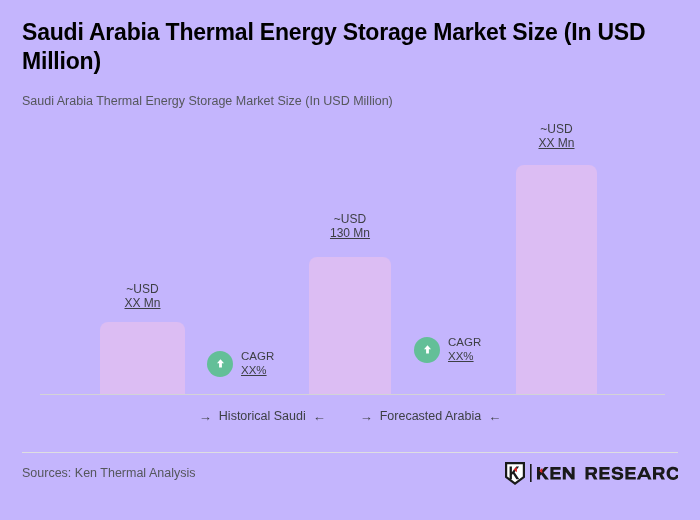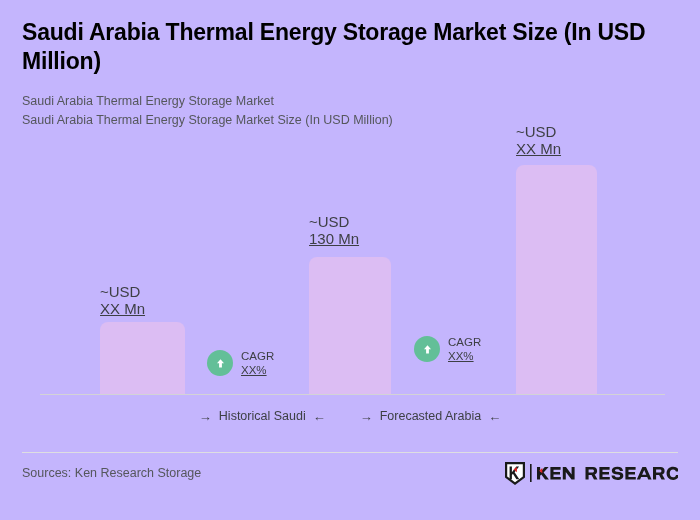--- a/index.html
+++ b/index.html
@@ -68,34 +68,34 @@
 
   .bar {
     position: absolute;
     background: #dcbdf3;
     border-top-left-radius: 8px;
     border-top-right-radius: 8px;
   }
 
   .bar-label {
     position: absolute;
-    text-align: left;
-    font-size: 15px;
+    text-align: center;
+    font-size: 12px;
     color: #3d3f44;
     line-height: 1.15;
     white-space: nowrap;
   }
   .bar-label .l1 { display: block; }
   .bar-label .l2 { display: block; text-decoration: underline; }
 
   
   .cagr {
     position: absolute;
     display: flex;
-    align-items: flex-start;
+    align-items: center;
     gap: 8px;
   }
   .cagr-circle {
     width: 26px;
     height: 26px;
     border-radius: 50%;
     background: #63bf98;
     display: flex;
     align-items: center;
     justify-content: center;
@@ -166,21 +166,20 @@
   .brand-word { display: block; }
 </style>
 </head>
 <body>
 
 <div id="page">
 
   <div class="header">
     <h1 class="chart-title">Saudi Arabia Thermal Energy Storage Market Size (In USD Million)</h1>
     <div class="subtitle-block">
-      <div class="subtitle-line">Saudi Arabia Thermal Energy Storage Market</div>
       <div class="subtitle-line">Saudi Arabia Thermal Energy Storage Market Size (In USD Million)</div>
     </div>
   </div>
 
   <div class="plot">
 
     <div class="bar-label" style="left:100px; top:283px; width:85px;">
       <span class="l1">~USD</span>
       <span class="l2">XX Mn</span>
     </div>
@@ -232,21 +231,21 @@
       <span class="legend-arrow">←</span>
     </div>
     <div class="legend-item">
       <span class="legend-arrow">→</span>
       <span>Forecasted Arabia</span>
       <span class="legend-arrow">←</span>
     </div>
   </div>
 
   <div class="footer-rule"></div>
-  <div class="sources">Sources: Ken Research Storage</div>
+  <div class="sources">Sources: Ken Thermal Analysis</div>
 
   <div class="brand">
     <span class="brand-mark">
       <svg width="22" height="25" viewBox="0 0 22 25" aria-hidden="true">
         <path d="M1 1 H21 V16.5 L11 24 L1 16.5 Z" fill="#1a1a1a"></path>
         <path d="M3.2 3.2 H18.8 V15.4 L11 21.3 L3.2 15.4 Z" fill="#ffffff"></path>
         <path d="M5.6 5.4 H7.9 V11.3 L12.3 5.4 H15.1 L10.6 11.2 L15.3 18.3 H12.4 L8.9 12.8 L7.9 14.1 V18.3 H5.6 Z" fill="#1a1a1a"></path>
         <path d="M12.9 6.0 L12.9 11.2 L9.6 8.6 Z" fill="#e02424"></path>
       </svg>
     </span>

